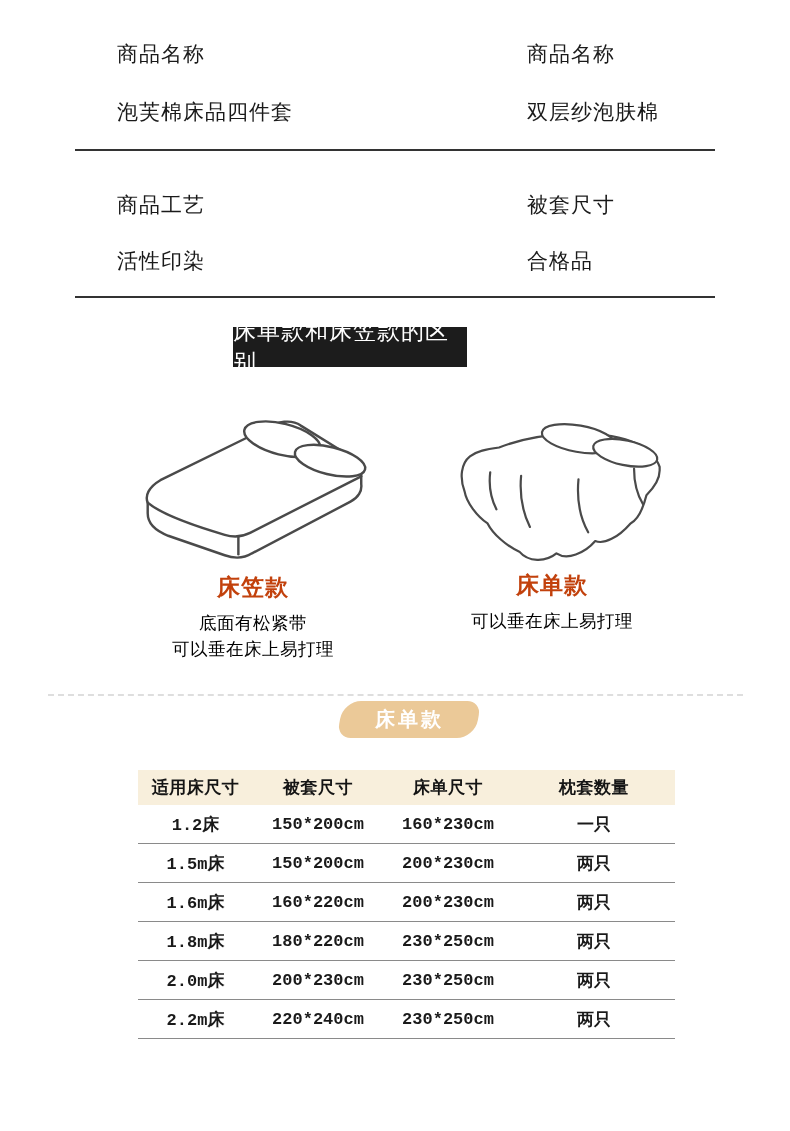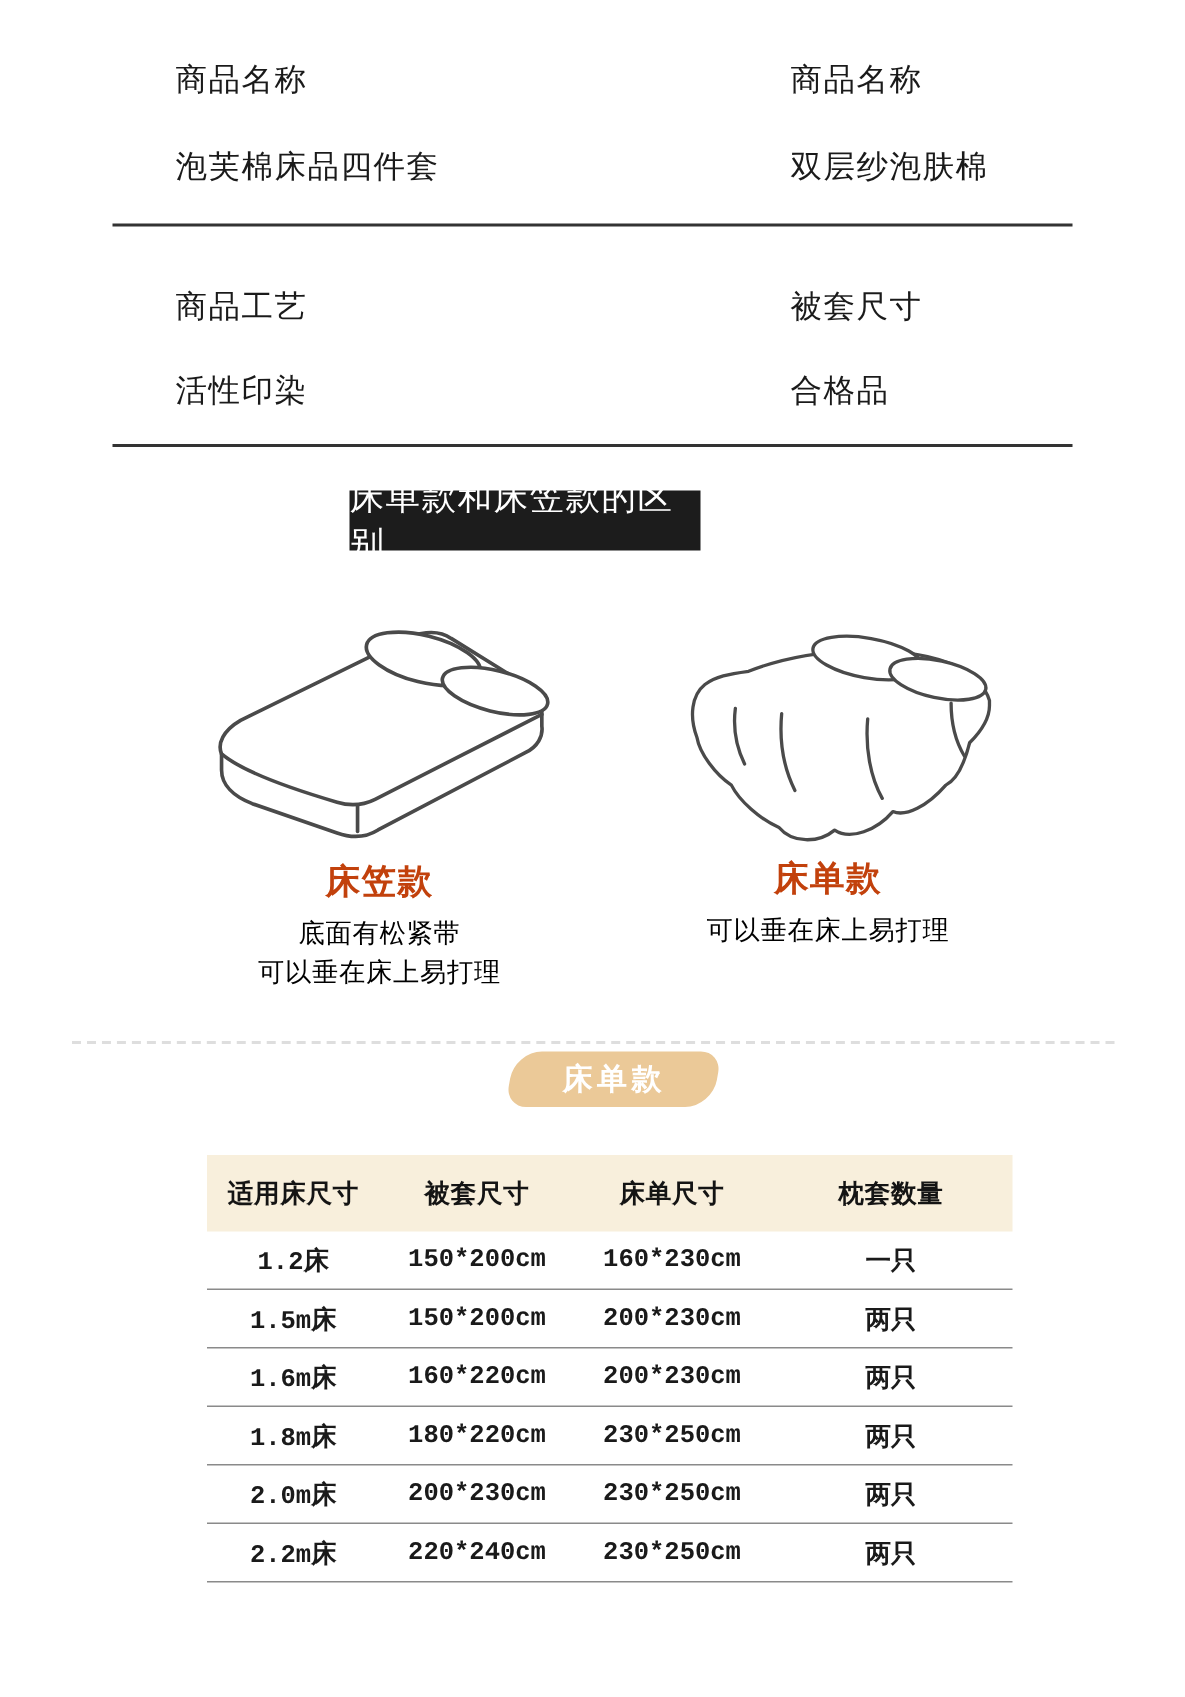--- a/index.html
+++ b/index.html
@@ -39,21 +39,21 @@
     background:var(--badge-bg);border-radius:18px 14px 18px 14px;
     transform:skewX(-10deg);
     display:flex;align-items:center;justify-content:center;
   }
   .badge span{
     transform:skewX(10deg);color:#fff;font-size:20px;font-weight:700;letter-spacing:3px;
   }
   
   .size-table{position:absolute;left:138px;top:770px;width:537px;}
   .size-table .hrow{
-    display:grid;grid-template-columns:115px 130px 130px 1fr;height:51px;
+    display:grid;grid-template-columns:115px 130px 130px 1fr;height:35px;
     background:var(--table-header-bg);align-items:center;
   }
   .size-table .hcell{text-align:center;font-size:17px;font-weight:700;color:#141414;letter-spacing:0.5px;}
   .size-table .drow{
     display:grid;grid-template-columns:115px 130px 130px 1fr;height:39px;
     align-items:center;border-bottom:1px solid var(--row-line);
   }
   .size-table .dcell{text-align:center;font-size:17px;font-weight:700;color:#1a1a1a;}
 </style>
 </head>

